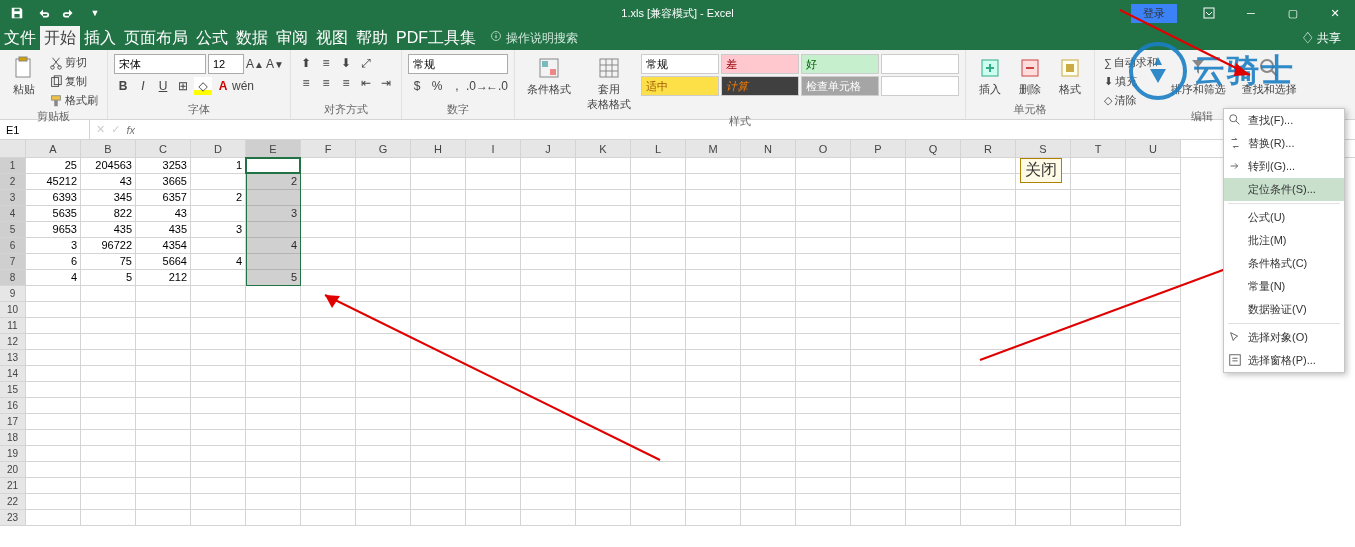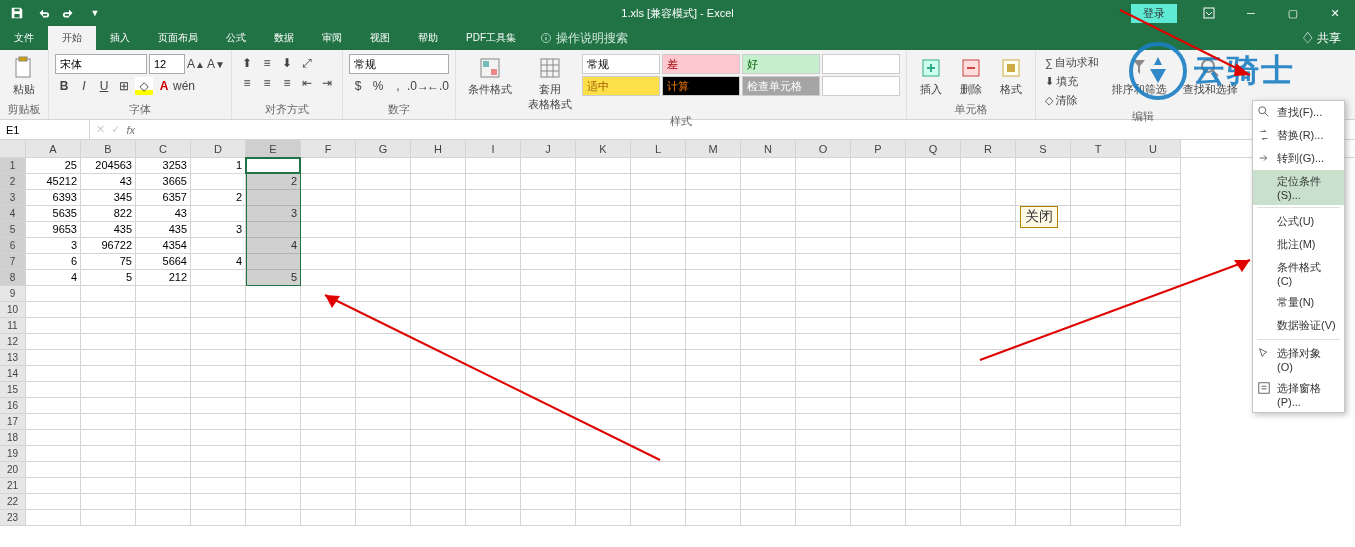--- a/index.html
+++ b/index.html
@@ -4,28 +4,28 @@
 <style>
 * { margin: 0; padding: 0; box-sizing: border-box; font-family: "Microsoft YaHei", sans-serif; }
 body { background: #fff; overflow: hidden; width: 1355px; height: 547px; position: relative; }
 
 .titlebar { background: #217346; height: 26px; display: flex; align-items: center; color: #fff; font-size: 11px; position: relative; }
 .qat { display: flex; align-items: center; gap: 4px; padding: 0 6px; }
 .qat-btn { width: 22px; height: 22px; display: flex; align-items: center; justify-content: center; cursor: pointer; }
 .qat-btn svg { fill: #fff; }
 .title-center { position: absolute; left: 50%; transform: translateX(-50%); }
 .title-right { margin-left: auto; display: flex; align-items: center; gap: 2px; }
-.login-btn { background: #5eead4; color: #333; padding: 2px 12px; font-size: 11px; margin-right: 10px; }
+.login-btn { background: #3b82f6; color: #333; padding: 2px 12px; font-size: 11px; margin-right: 10px; }
 .win-btn { width: 40px; height: 26px; display: flex; align-items: center; justify-content: center; cursor: pointer; color: #fff; }
 
 .menubar { background: #217346; height: 24px; display: flex; align-items: center; }
-.tab { padding: 0 14px; height: 24px; line-height: 24px; font-size: 10px; color: #fff; cursor: pointer; }
+.tab { padding: 0 4px; height: 24px; line-height: 24px; font-size: 16px; color: #fff; cursor: pointer; }
 .tab.active { background: #f3f3f3; color: #444; }
 .tab.file { color: #fff; }
-.tell-me { display: flex; align-items: center; color: #d0e8db; margin-left: 10px; font-size: 12px; }
+.tell-me { display: flex; align-items: flex-start; color: #d0e8db; margin-left: 10px; font-size: 12px; }
 .tell-me svg { margin-right: 4px; }
 .share { margin-left: auto; color: #fff; padding: 0 14px; font-size: 12px; }
 
 .ribbon { background: #f3f3f3; height: 70px; border-bottom: 1px solid #d4d4d4; display: flex; position: relative; }
 .rgroup { border-right: 1px solid #e1e1e1; padding: 4px 6px 2px 6px; display: flex; flex-direction: column; position: relative; }
 .rgroup-label { font-size: 11px; color: #666; text-align: center; margin-top: auto; }
 .rgroup-content { display: flex; align-items: flex-start; gap: 4px; flex: 1; }
 .rcol { display: flex; flex-direction: column; gap: 2px; font-size: 11px; }
 .rbtn { display: flex; align-items: center; gap: 2px; padding: 1px 3px; cursor: pointer; font-size: 11px; color: #444; white-space: nowrap; }
 .big-btn { display: flex; flex-direction: column; align-items: center; gap: 2px; padding: 2px 6px; cursor: pointer; font-size: 11px; color: #444; }
@@ -54,32 +54,32 @@
 .grid-body { display: flex; }
 .row-headers { display: flex; flex-direction: column; }
 .rh { width: 26px; height: 16px; border-right: 1px solid #d4d4d4; border-bottom: 1px solid #d4d4d4; background: #e6e6e6; text-align: center; font-size: 10px; color: #444; line-height: 16px; }
 .rh.sel { background: #cfcfcf; }
 .cells { position: relative; }
 .row { display: flex; height: 16px; }
 .cell { width: 55px; height: 16px; border-right: 1px solid #d4d4d4; border-bottom: 1px solid #d4d4d4; font-size: 11px; text-align: right; padding-right: 3px; line-height: 15px; color: #000; }
 .selected-range { position: absolute; background: rgba(120,120,120,0.35); border: 1px solid #217346; pointer-events: none; }
 .active-cell { position: absolute; border: 2px solid #217346; background: #fff; pointer-events: none; }
 
-.context-menu { position: absolute; right: 10px; top: 100px; width: 93px; background: #fff; border: 1px solid #c6c6c6; box-shadow: 2px 2px 6px rgba(0,0,0,0.25); font-size: 11px; z-index: 100; }
+.context-menu { position: absolute; right: 10px; top: 108px; width: 122px; background: #fff; border: 1px solid #c6c6c6; box-shadow: 2px 2px 6px rgba(0,0,0,0.25); font-size: 11px; z-index: 100; }
 .cm-item { padding: 4px 8px 4px 24px; position: relative; cursor: pointer; color: #333; }
 .cm-item.highlighted { background: #c8e0cc; }
 .cm-sep { height: 1px; background: #e0e0e0; margin: 2px 4px; }
 .cm-ico { position: absolute; left: 4px; top: 4px; width: 14px; height: 14px; }
 
 .watermark { position: absolute; right: 60px; top: 42px; z-index: 50; display: flex; align-items: center; gap: 6px; opacity: 0.9; pointer-events: none; }
 .watermark-circle { width: 58px; height: 58px; border: 4px solid #1b7fc4; border-radius: 50%; display: flex; align-items: center; justify-content: center; }
 .watermark-text { font-size: 32px; font-weight: bold; color: #1b7fc4; letter-spacing: 2px; }
 
 .arrow-svg { position: absolute; pointer-events: none; z-index: 60; }
-.close-tag { position: absolute; border: 1px solid #b08000; background: #fffbe6; color: #333; font-size: 14px; padding: 1px 4px; margin-top: 48px; }
+.close-tag { position: absolute; border: 1px solid #b08000; background: #fffbe6; color: #333; font-size: 16px; padding: 1px 4px; }
 </style>
 </head>
 <body>
 
 <div class="titlebar">
   <div class="qat">
     <div class="qat-btn">
         <svg width="14" height="14" viewBox="0 0 16 16">
           <path d="M2 2h10l2 2v10H2V2zm3 1v3h6V3H5zm0 10h6v-4H5v4z"></path>
         </svg>
@@ -138,20 +138,44 @@
 
   <div class="rgroup">
     <div class="rgroup-content">
       <div class="big-btn">
         <svg class="big-icon" viewBox="0 0 24 24">
             <rect x="4" y="3" width="14" height="18" fill="#fff" stroke="#888"></rect>
             <rect x="7" y="1" width="8" height="4" fill="#d0a000" stroke="#888"></rect>
           </svg>
         <span>粘贴</span>
       </div>
+      <div class="rcol">
+        <div class="rbtn">
+            <svg class="smico" viewBox="0 0 16 16">
+              <path d="M4 2l8 10M12 2L4 12" stroke="#444" fill="none"></path>
+              <circle cx="4" cy="13" r="2" fill="none" stroke="#444"></circle>
+              <circle cx="12" cy="13" r="2" fill="none" stroke="#444"></circle>
+            </svg>
+            <span>剪切</span>
+          </div>
+        <div class="rbtn">
+            <svg class="smico" viewBox="0 0 16 16">
+              <rect x="3" y="3" width="8" height="10" fill="none" stroke="#444"></rect>
+              <rect x="6" y="1" width="8" height="10" fill="none" stroke="#444"></rect>
+            </svg>
+            <span>复制</span>
+          </div>
+        <div class="rbtn">
+            <svg class="smico" viewBox="0 0 16 16">
+              <rect x="3" y="2" width="10" height="5" fill="#f0c040" stroke="#888"></rect>
+              <rect x="6" y="7" width="4" height="7" fill="#888"></rect>
+            </svg>
+            <span>格式刷</span>
+          </div>
+      </div>
     </div>
     <div class="rgroup-label">剪贴板</div>
   </div>
 
   <div class="rgroup">
     <div class="rgroup-content" style="flex-direction:column;gap:3px">
       <div class="font-box">
         <input class="font-select fw-name" value="宋体" style="">
         <input class="font-select fw-size" value="12" style="">
         <div class="sq">A<sup>▲</sup></div>
@@ -230,21 +254,21 @@
           </svg>
         <span style="white-space:pre-line;text-align:center">套用
 表格格式</span>
       </div>
       <div class="style-gallery" id="style-gallery">
           <div class="style-cell" style="background: rgb(255, 255, 255); color: rgb(0, 0, 0);">常规</div>
           <div class="style-cell" style="background: rgb(255, 199, 206); color: rgb(156, 0, 6);">差</div>
           <div class="style-cell" style="background: rgb(198, 239, 206); color: rgb(0, 97, 0);">好</div>
           <div class="style-cell" style="background: rgb(255, 255, 255); color: rgb(0, 0, 0);"></div>
           <div class="style-cell" style="background: #fde047; color: rgb(156, 87, 0);">适中</div>
-          <div class="style-cell" style="background: #000000; color: rgb(250, 125, 0);">计算</div>
+          <div class="style-cell" style="background: #404040; color: rgb(250, 125, 0); font-style: italic;">计算</div>
           <div class="style-cell" style="background: rgb(165, 165, 165); color: rgb(255, 255, 255);">检查单元格</div>
           <div class="style-cell" style="background: rgb(255, 255, 255); color: rgb(0, 0, 0);"></div>
         </div>
     </div>
     <div class="rgroup-label">样式</div>
   </div>
 
   <div class="rgroup">
     <div class="rgroup-content">
       <div class="big-btn">

